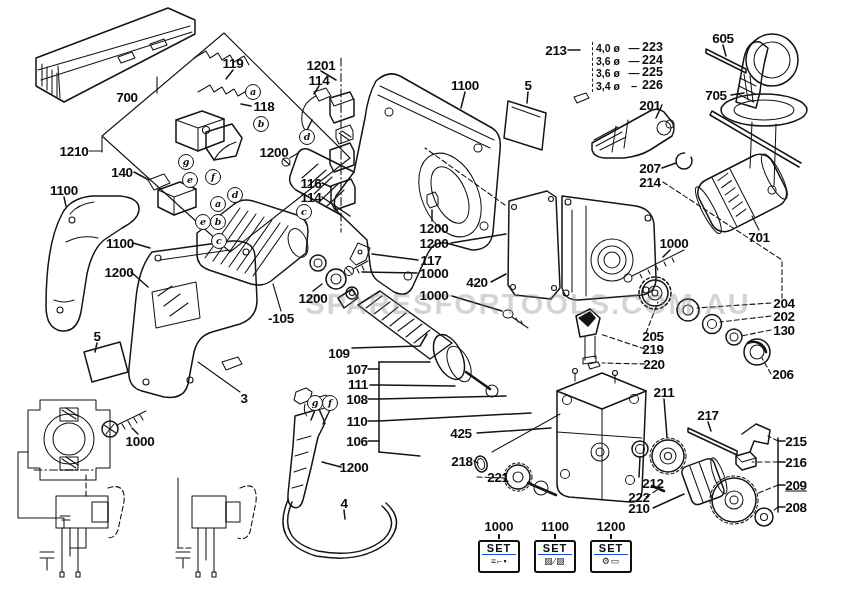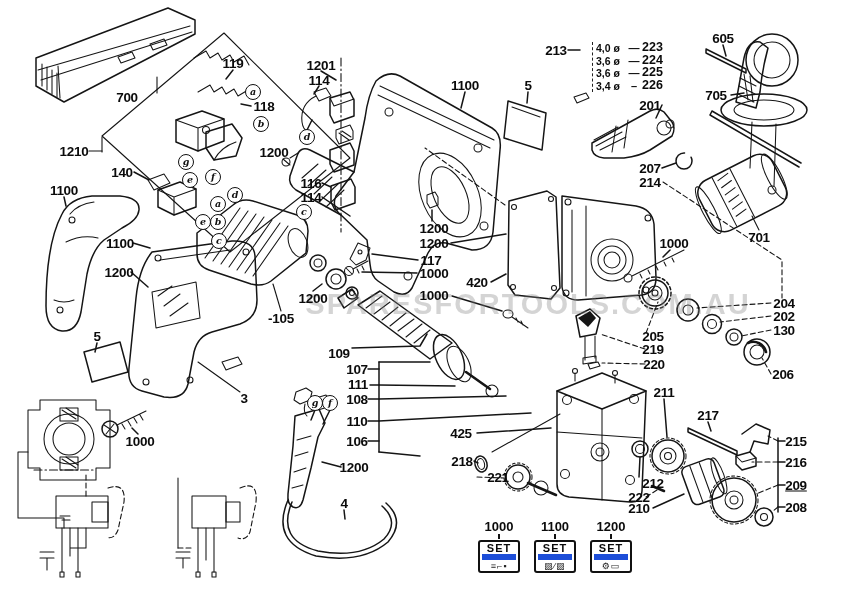--- a/index.html
+++ b/index.html
@@ -29,21 +29,21 @@
   .bit-size{width:30px;font-weight:bold;font-size:10.5px;color:#0b0b0b;}
   .bit-dash{width:16px;text-align:center;font-weight:bold;font-size:11px;color:#0b0b0b;}
   .bit-part{font-weight:bold;font-size:12.5px;color:#0b0b0b;}
   .set-kit{position:absolute;transform:translateX(-50%);display:flex;flex-direction:column;
            align-items:center;top:520px;}
   .set-num{font-weight:bold;font-size:13px;color:#0b0b0b;line-height:1;}
   .set-tick{width:1.5px;height:5px;background:#111;margin:1px 0;}
   .set-box{width:38px;height:29px;border:2px solid #111;border-radius:3px;background:#fff;
            display:flex;flex-direction:column;align-items:center;}
   .set-word{font-weight:bold;font-size:11px;letter-spacing:1px;line-height:12px;
-            border-bottom:6px solid #1d4ed8;width:90%;text-align:center;color:#0b0b0b;}
+            border-bottom:1px solid #1d4ed8;width:90%;text-align:center;color:#0b0b0b;}
   .set-glyph{font-size:9px;line-height:13px;color:#222;letter-spacing:1px;}
 </style>
 </head>
 <body>
 
 <div class="stage">
 
 <svg class="art" width="842" height="595" viewBox="0 0 842 595">
 
   <g>

